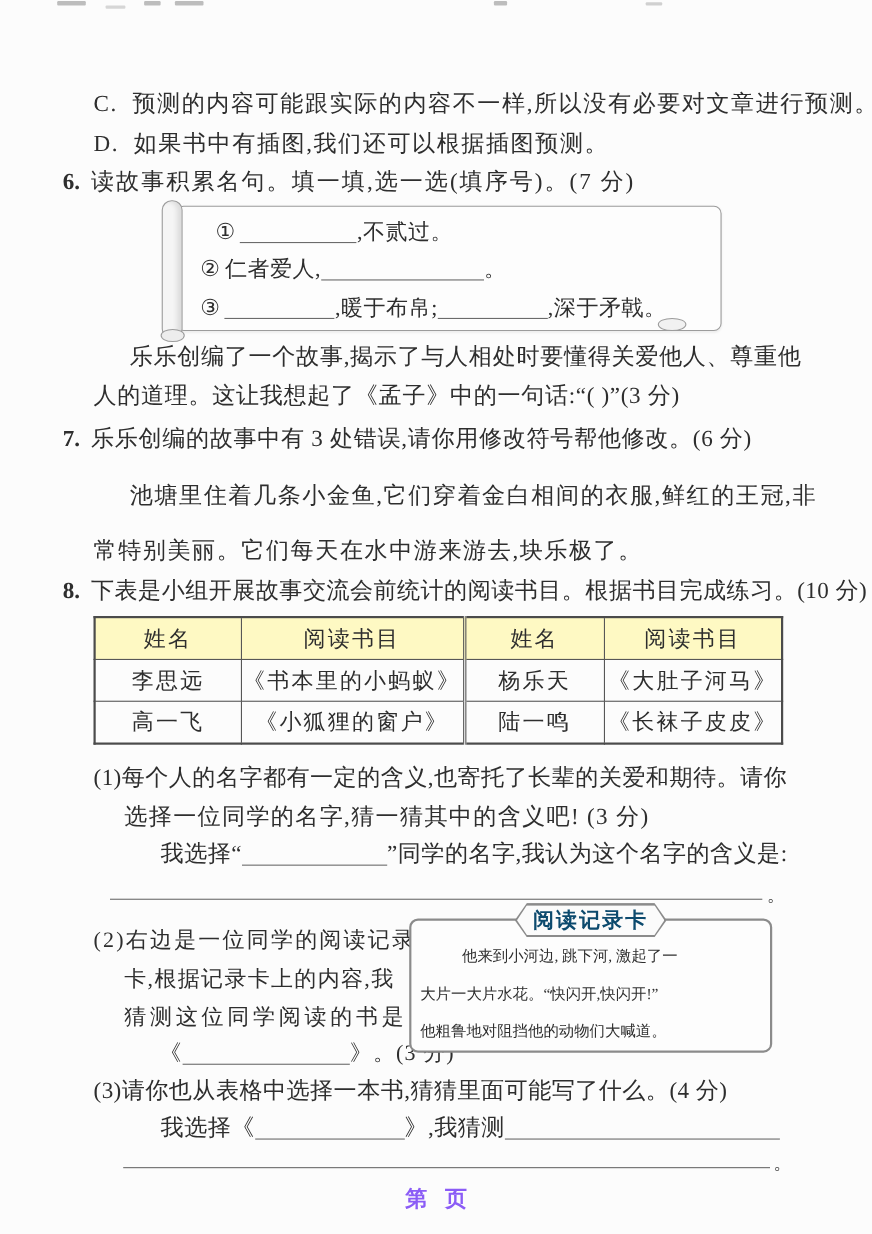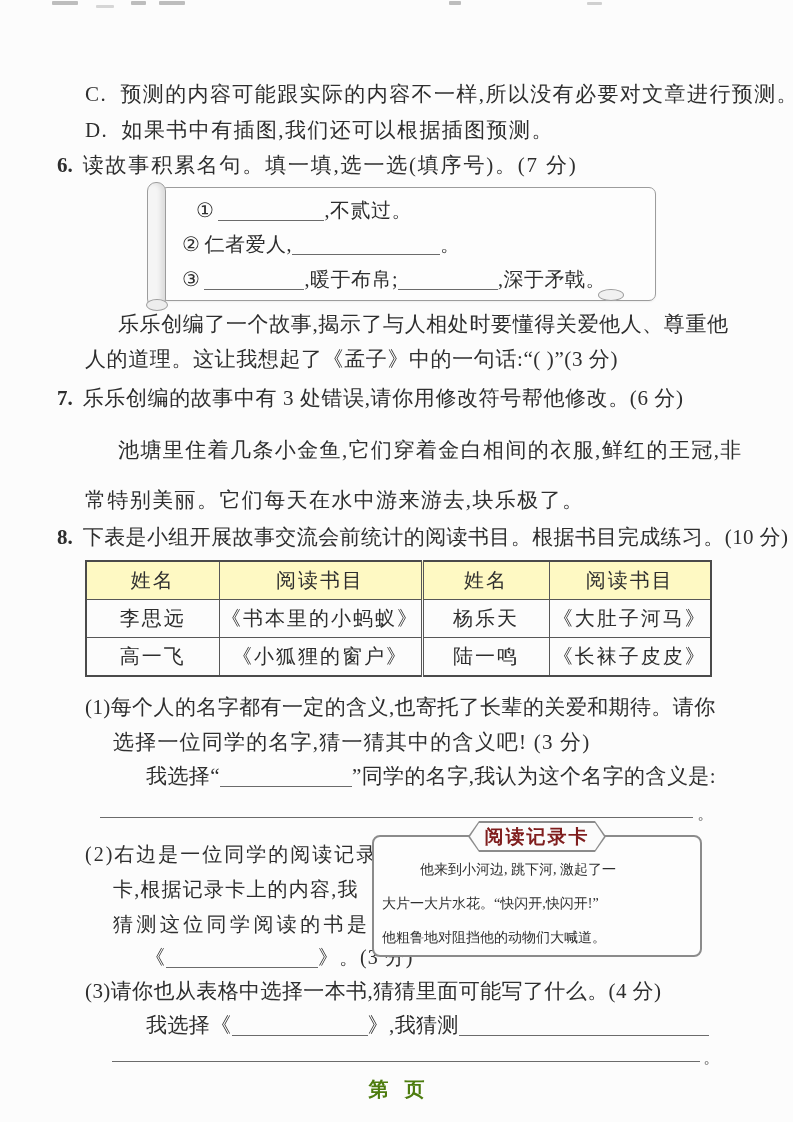--- a/index.html
+++ b/index.html
@@ -63,29 +63,29 @@
   }
   .card-badge {
     position:absolute; left:50%; top:-16px; transform:translateX(-50%);
     width:138px; height:31px; background:#8b8b8b;
     clip-path:polygon(11px 0, calc(100% - 11px) 0, 100% 50%, calc(100% - 11px) 100%, 11px 100%, 0 50%);
   }
   .card-badge-inner {
     position:absolute; left:2px; top:2px; right:2px; bottom:2px; background:#fbfbfb;
     clip-path:polygon(9px 0, calc(100% - 9px) 0, 100% 50%, calc(100% - 9px) 100%, 9px 100%, 0 50%);
     display:flex; align-items:center; justify-content:center;
-    font-weight:bold; font-size:19px; letter-spacing:2px; color:#7f1d1d;
+    font-weight:bold; font-size:19px; letter-spacing:2px; color:#0c4a6e;
     font-family:"Liberation Sans","DejaVu Sans",sans-serif;
   }
   .card-line { position:absolute; left:8px; white-space:nowrap; font-size:14px; letter-spacing:0; }
 
   .footer {
     position:absolute; left:0; right:0; top:1076px; text-align:center;
     font-size:20px; font-weight:600; letter-spacing:0;
-    font-family:"Liberation Sans","DejaVu Sans",sans-serif; color:#4d7c0f;
+    font-family:"Liberation Sans","DejaVu Sans",sans-serif; color:#8b5cf6;
   }
   .footer .gap { display:inline-block; width:16px; }
 </style>
 </head>
 <body>
 
 <div class="page">
 
   <div class="frag" style="left:52px;top:1px;width:26px;height:4px;"></div>
   <div class="frag" style="left:96px;top:5px;width:18px;height:3px;background:#d6d6d6;"></div>

